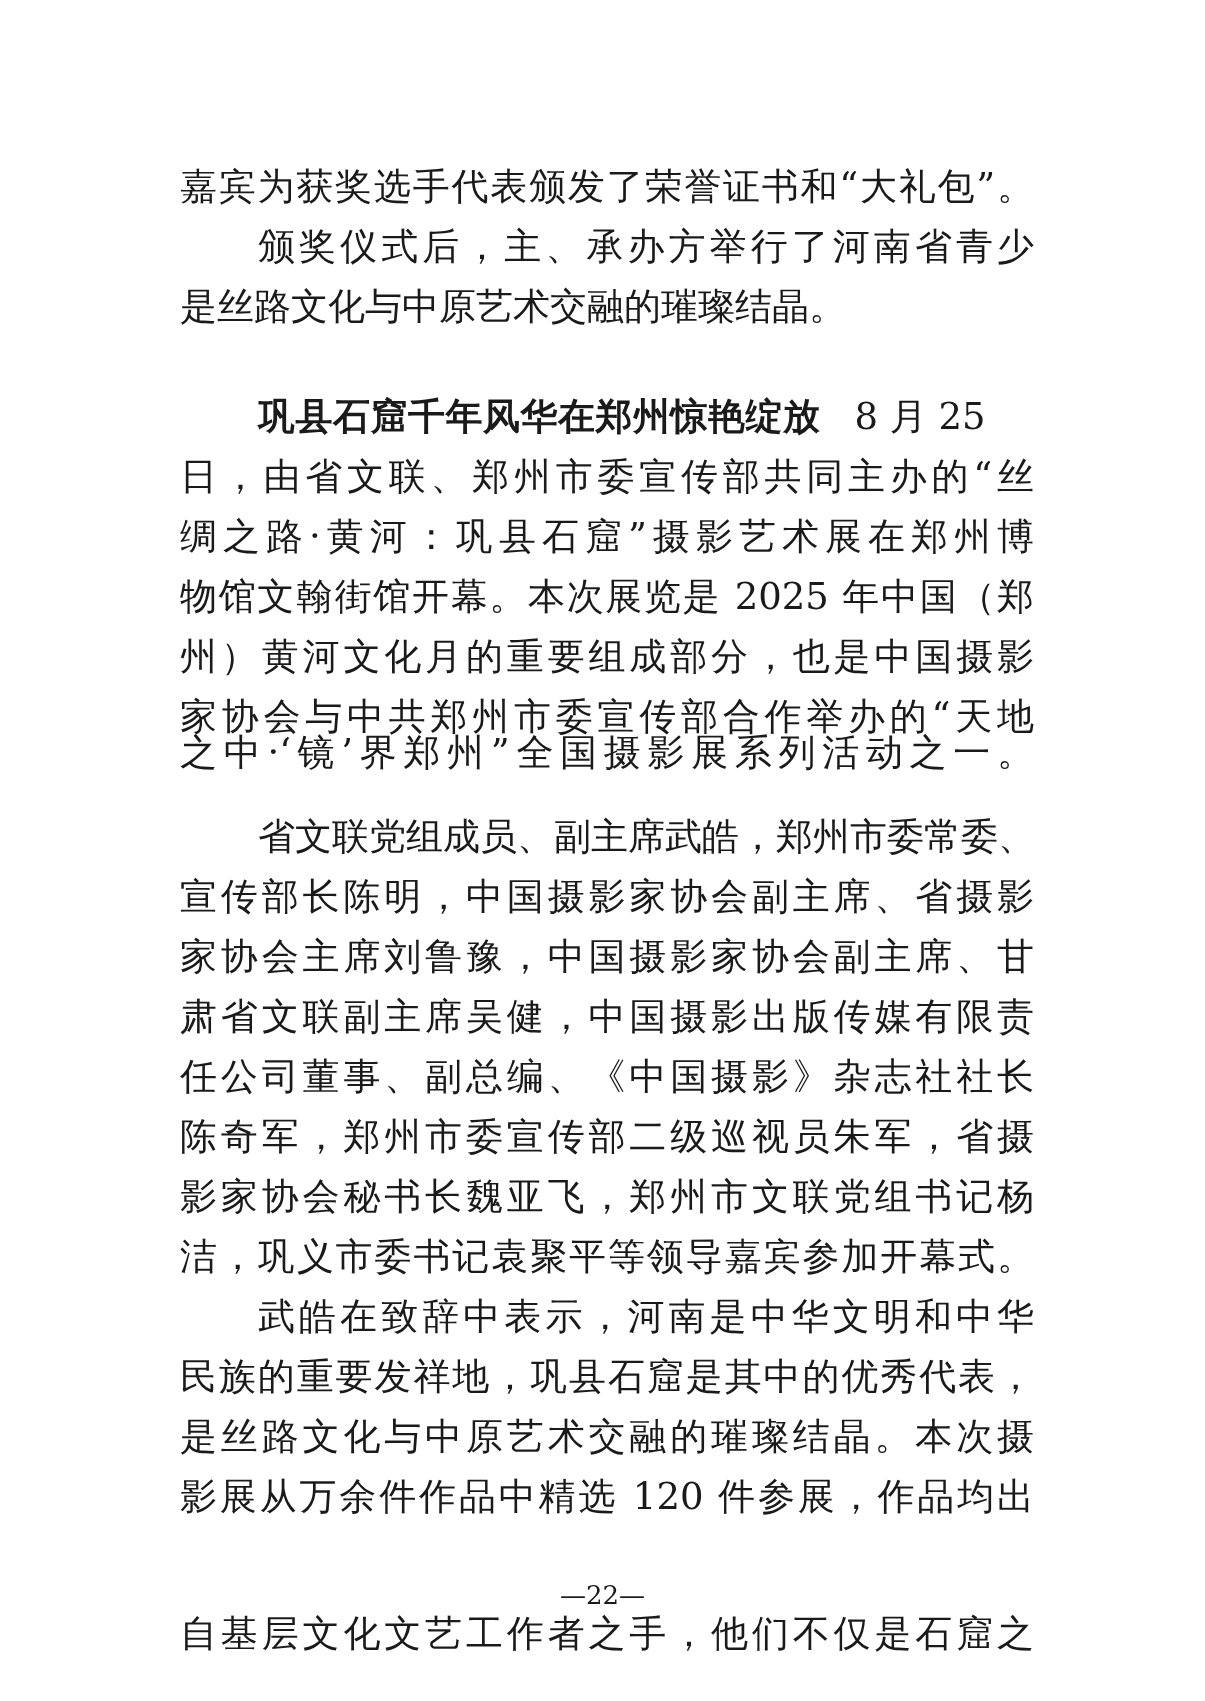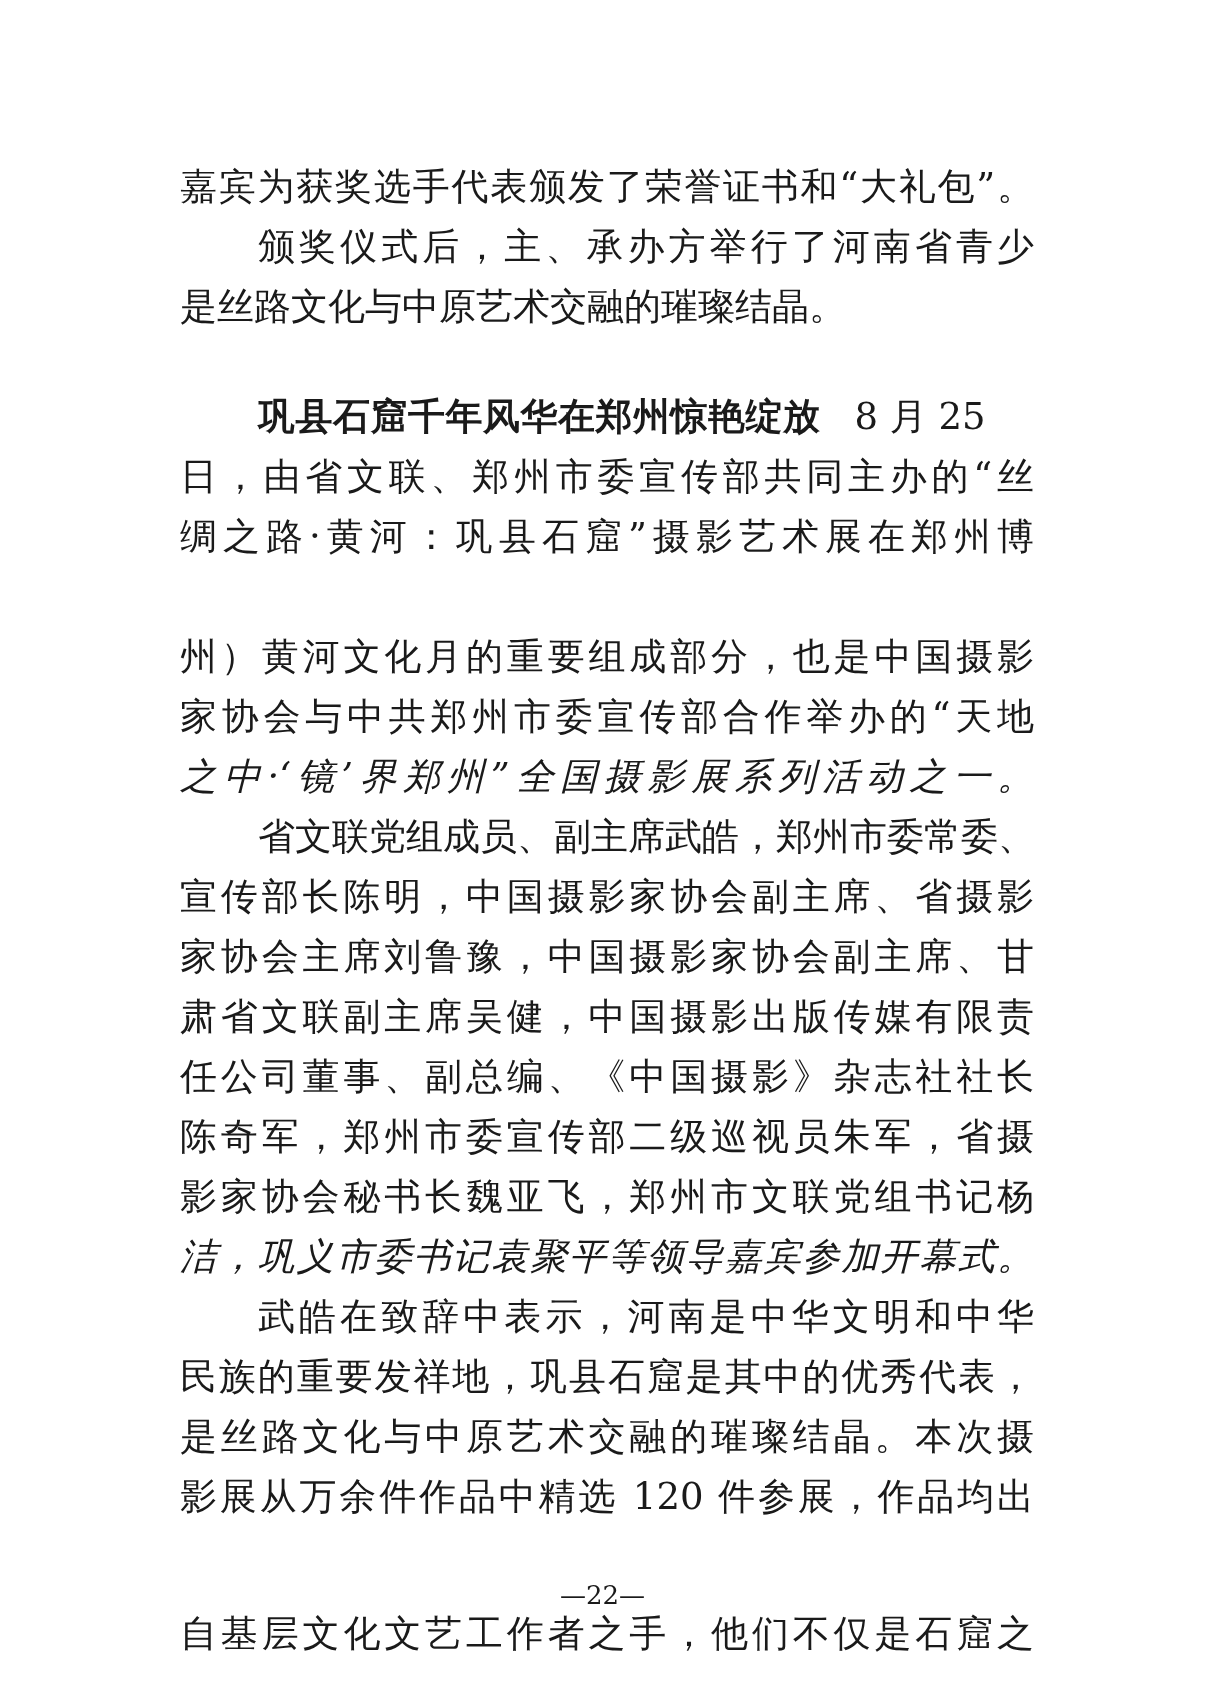--- a/index.html
+++ b/index.html
@@ -65,32 +65,33 @@
   <div class="line" style="top:163px;">嘉宾为获奖选手代表颁发了荣誉证书和“大礼包”。</div>
 
   <div class="line indent" style="top:223px;">颁奖仪式后，主、承办方举行了河南省青少</div>
   <div class="line last" style="top:283px;">是丝路文化与中原艺术交融的璀璨结晶。</div>
 
   <div class="line indent" style="top:393px; text-align-last:left;">
     <span class="heading">巩县石窟千年风华在郑州惊艳绽放</span><span style="display:inline-block;width:34px;"></span><span>8 月 25</span>
   </div>
   <div class="line" style="top:453px;">日，由省文联、郑州市委宣传部共同主办的“丝</div>
   <div class="line" style="top:513px;">绸之路·黄河：巩县石窟”摄影艺术展在郑州博</div>
+  <div class="line" style="top:573px;">物馆文翰街馆开幕。本次展览是 2025 年中国（郑</div>
   <div class="line" style="top:693px;">家协会与中共郑州市委宣传部合作举办的“天地</div>
   <div class="line" style="top:633px;">州）黄河文化月的重要组成部分，也是中国摄影</div>
-  <div class="line" style="top:753px;font-style:italic;">之中·‘镜’界郑州”全国摄影展系列活动之一。</div>
+  <div class="line" style="top:729px;">之中·‘镜’界郑州”全国摄影展系列活动之一。</div>
 
   <div class="line indent" style="top:813px;">省文联党组成员、副主席武皓，郑州市委常委、</div>
   <div class="line" style="top:873px;">宣传部长陈明，中国摄影家协会副主席、省摄影</div>
   <div class="line" style="top:933px;">家协会主席刘鲁豫，中国摄影家协会副主席、甘</div>
   <div class="line" style="top:993px;">肃省文联副主席吴健，中国摄影出版传媒有限责</div>
   <div class="line" style="top:1053px;">任公司董事、副总编、《中国摄影》杂志社社长</div>
   <div class="line" style="top:1113px;">陈奇军，郑州市委宣传部二级巡视员朱军，省摄</div>
   <div class="line" style="top:1173px;">影家协会秘书长魏亚飞，郑州市文联党组书记杨</div>
-  <div class="line" style="top:1233px;font-style:italic;">洁，巩义市委书记袁聚平等领导嘉宾参加开幕式。</div>
+  <div class="line" style="top:1233px;">洁，巩义市委书记袁聚平等领导嘉宾参加开幕式。</div>
 
   <div class="line indent" style="top:1293px;">武皓在致辞中表示，河南是中华文明和中华</div>
   <div class="line" style="top:1353px;">民族的重要发祥地，巩县石窟是其中的优秀代表，</div>
   <div class="line" style="top:1413px;">是丝路文化与中原艺术交融的璀璨结晶。本次摄</div>
   <div class="line" style="top:1473px;">影展从万余件作品中精选 120 件参展，作品均出</div>
   <div class="line" style="top:1610px;">自基层文化文艺工作者之手，他们不仅是石窟之</div>
 
   <div class="page-number">—22—</div>
 
 </div>

